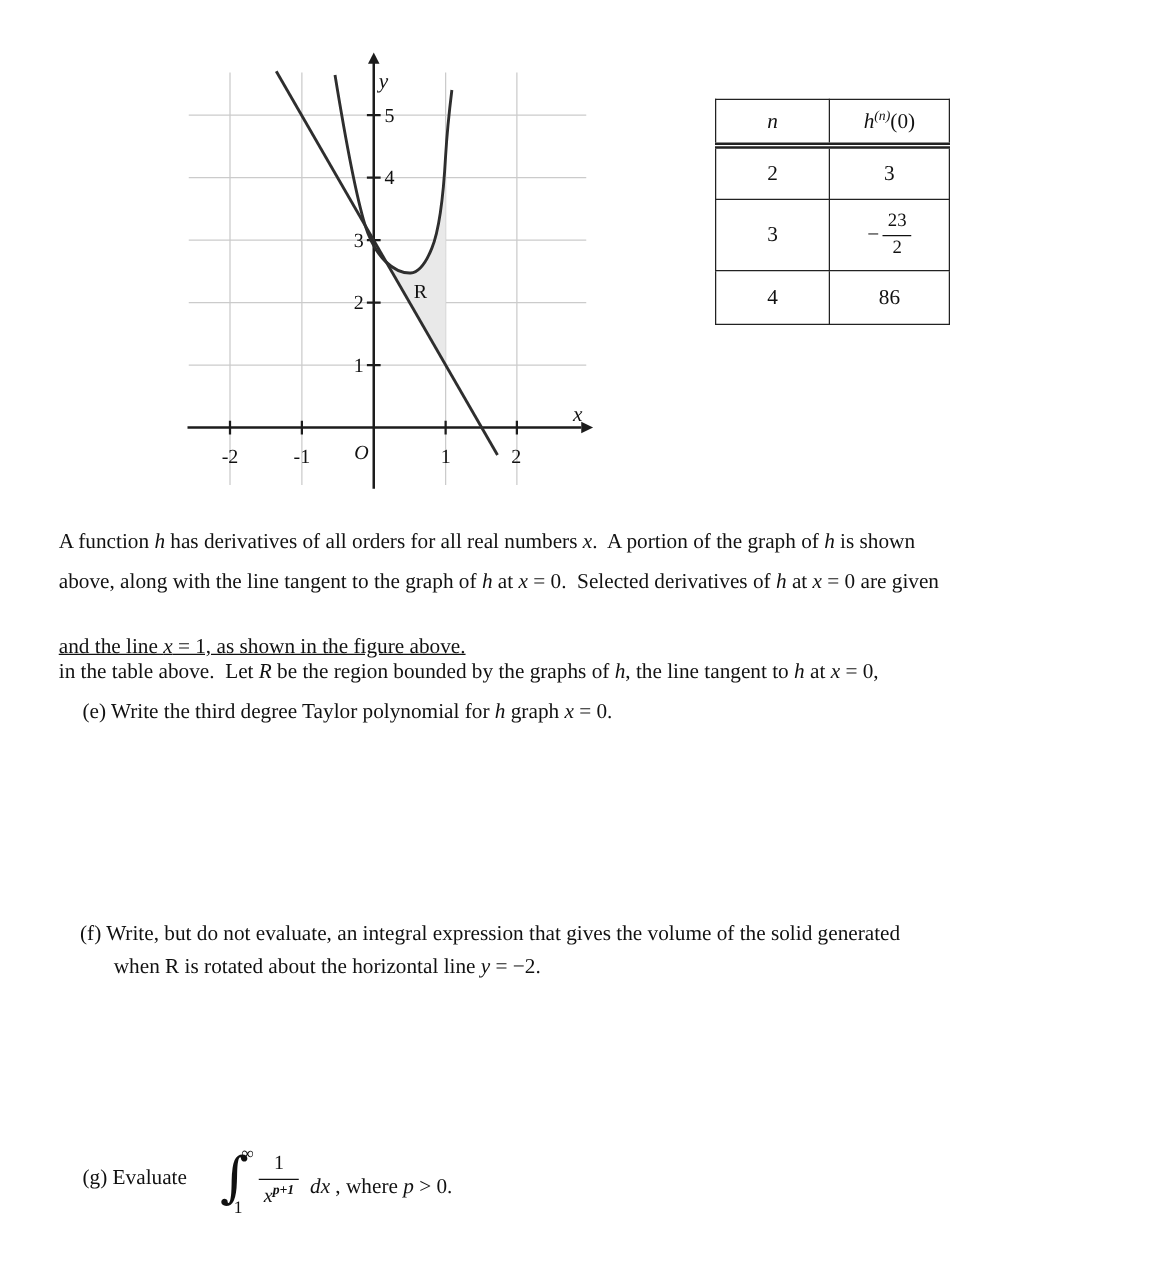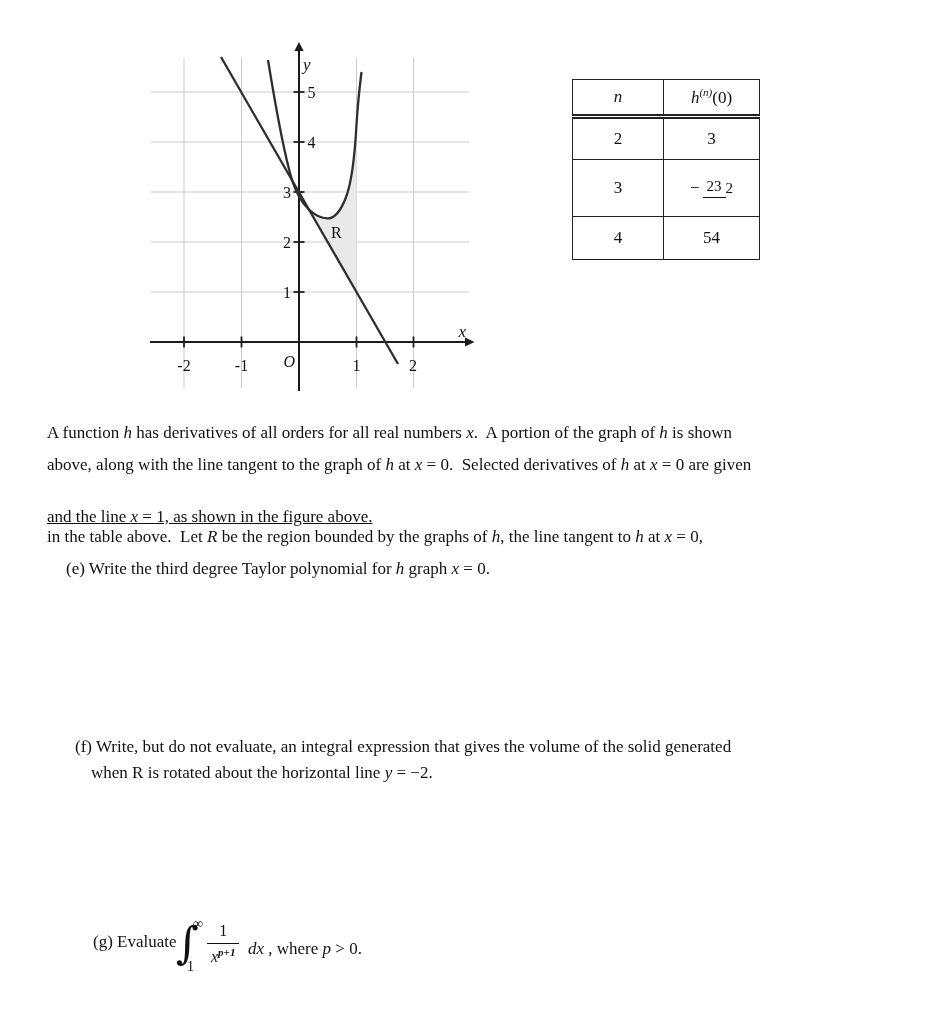--- a/index.html
+++ b/index.html
@@ -19,32 +19,32 @@
     border:1.4px solid #222;padding:0;vertical-align:middle;text-align:center;
   }
   .deriv-table th{height:34px;font-weight:normal;border-bottom:5px double #222;}
   .deriv-table .c1{width:90px;}
   .deriv-table .c2{width:95px;}
   .deriv-table .r2 td{height:40px;}
   .deriv-table .r3 td{height:56px;}
   .deriv-table .r4 td{height:42px;}
   .deriv-table sup{font-size:11px;font-style:italic;}
   .fracline{display:inline-flex;align-items:center;gap:3px;}
-  .vfrac{display:inline-flex;align-items:center;font-size:15px;line-height:1.15;}
+  .vfrac{display:inline-flex;flex-direction:column;align-items:center;font-size:15px;line-height:1.15;}
   .tnum{border-bottom:1.6px solid #111;padding:0 4px 1px;width:100%;box-sizing:border-box;text-align:center;}
   .tden{padding-top:1px;}
   
   .tline{position:absolute;font-size:17px;line-height:26px;white-space:nowrap;}
   .para{left:47px;width:880px;}
   .indent2{padding-left:27px;}
   i{font-style:italic;}
   
   .g-row{position:absolute;left:66px;top:915px;width:560px;height:62px;}
   .g-abs{position:absolute;white-space:nowrap;font-size:17px;}
-  .g-prefix{left:0;top:17px;margin-left:27px;}
+  .g-prefix{left:0;top:17px;}
   .g-int{left:110px;top:5px;width:30px;height:48px;}
   .int-sign{position:absolute;left:0;top:-7px;font-size:44px;line-height:60px;font-family:"DejaVu Serif",serif;}
   .int-upper{position:absolute;left:17px;top:-4px;font-size:14px;}
   .int-lower{position:absolute;left:11px;bottom:-7px;font-size:14px;}
   .g-frac{left:141px;top:7px;display:inline-flex;flex-direction:column;align-items:center;font-size:16px;line-height:1.1;}
   .g-num{padding:0 2px 3px;text-align:center;}
   .g-den{border-top:1.5px solid #111;padding:2px 4px 0;}
   .g-den sup{font-size:11px;font-weight:bold;}
   .g-suffix{left:182px;top:24px;}
 </style>
@@ -126,33 +126,33 @@
           <span>−</span>
           <span class="vfrac">
             <span class="tnum">23</span>
             <span class="tden">2</span>
           </span>
         </span>
       </td>
     </tr>
     <tr class="r4">
       <td>4</td>
-      <td>54</td>
+      <td>86</td>
     </tr>
   </tbody>
 </table>
 
 <div class="tline para" style="top:420px;"><span>A function </span><i>h</i><span> has derivatives of all orders for all real numbers </span><i>x</i><span>.&nbsp; A portion of the graph of </span><i>h</i><span> is shown</span></div>
 <div class="tline para" style="top:452px;"><span>above, along with the line tangent to the graph of </span><i>h</i><span> at </span><i>x</i><span> = 0.&nbsp; Selected derivatives of </span><i>h</i><span> at </span><i>x</i><span> = 0 are given</span></div>
 <div class="tline para" style="top:478px;margin-top:46px;"><span>in the table above.&nbsp; Let </span><i>R</i><span> be the region bounded by the graphs of </span><i>h</i><span>, the line tangent to </span><i>h</i><span> at </span><i>x</i><span> = 0,</span></div>
 <div class="tline para" style="top:504px;text-decoration:underline;"><span>and the line </span><i>x</i><span> = 1, as shown in the figure above.</span></div>
 
 <div class="tline" style="left:66px;top:556px;"><span>(e) Write the third degree Taylor polynomial for </span><i>h</i><span> graph </span><i>x</i><span> = 0.</span></div>
 
-<div class="tline" style="left:64px;top:734px;margin-left:11px;"><span>(f) Write, but do not evaluate, an integral expression that gives the volume of the solid generated</span></div>
+<div class="tline" style="left:64px;top:734px;"><span>(f) Write, but do not evaluate, an integral expression that gives the volume of the solid generated</span></div>
 <div class="tline indent2" style="left:64px;top:760px;text-align:center;"><span>when R is rotated about the horizontal line </span><i>y</i><span> = −2.</span></div>
 
 <div class="g-row">
   <span class="g-abs g-prefix"><span>(g) Evaluate</span></span>
   <span class="g-abs g-int">
     <span class="int-sign">∫</span>
     <span class="int-upper">∞</span>
     <span class="int-lower">1</span>
   </span>
   <span class="g-abs g-frac">

